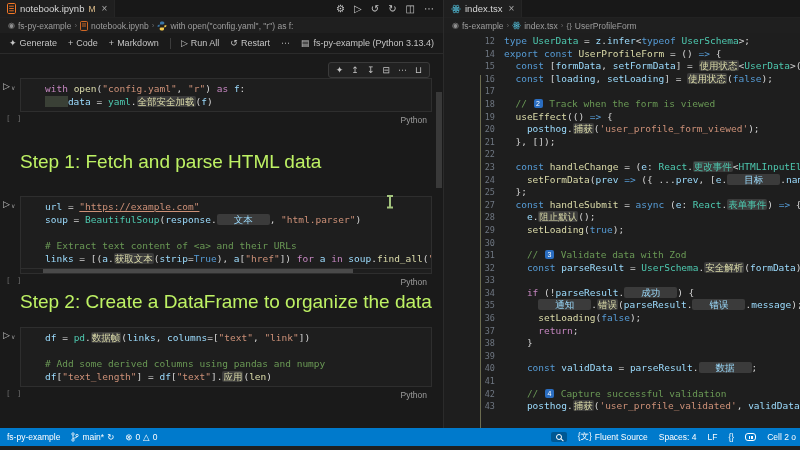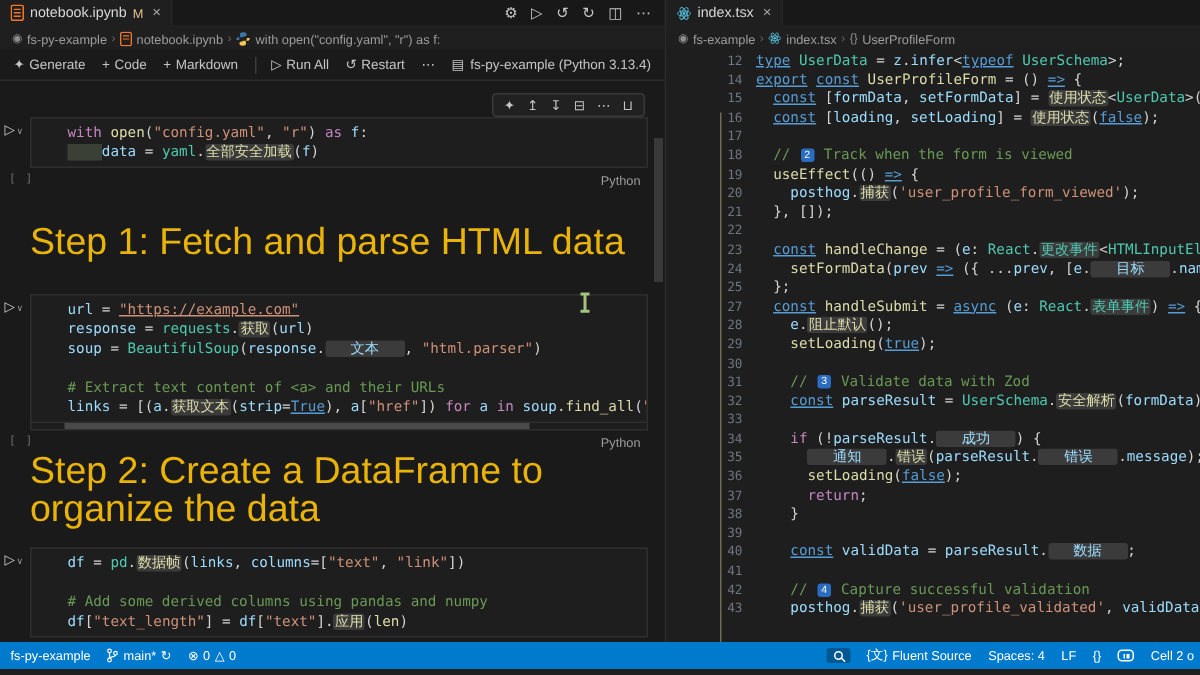--- a/index.html
+++ b/index.html
@@ -35,30 +35,30 @@
   .cell .cline{height:13px;line-height:13px;font-size:9.5px;white-space:pre;color:#d4d4d4;}
   .runbtn{position:absolute;left:-17px;top:3px;color:#c8c8c8;font-size:9px;display:flex;align-items:flex-end;}
   .runbtn .chev{font-size:6px;color:#9a9a9a;margin-left:1px;}
   .cellfoot{height:15px;display:flex;align-items:center;position:relative;}
   .exec{position:absolute;left:-14px;top:2px;color:#6e6e6e;font-size:7.5px;letter-spacing:1px;}
   .langlabel{margin-left:auto;padding-right:5px;color:#9d9d9d;font-size:8.5px;}
   .hscroll{height:5px;position:relative;background:#1e1e1e;border:1px solid #2e2e2e;border-top:none;}
   .hthumb{position:absolute;left:22px;top:0;height:4px;width:310px;background:#4a4a4a;}
   .celltoolbar{position:absolute;top:-16px;right:2px;display:flex;gap:8px;background:#212121;border:1px solid #3a3a3a;border-radius:3px;padding:2px 7px;color:#c5c5c5;font-size:9px;z-index:3;}
   .mdcell{margin-left:20px;width:412px;}
-  .mdh{font-size:25px;line-height:25px;font-weight:400;color:#eab308;}
+  .mdh{font-size:19px;line-height:25px;font-weight:400;color:#bef264;}
   .vscroll{position:absolute;right:1px;top:92px;width:6px;height:96px;background:#4a4a4a;opacity:.65;z-index:4;}
   
   .code{flex:1;overflow:hidden;position:relative;padding-top:2px;}
   .code .cline{height:12.6px;line-height:12.6px;font-size:9.5px;white-space:pre;display:flex;color:#d4d4d4;}
   .ln{width:27px;flex:none;text-align:right;padding-right:9px;color:#6e7681;font-size:8.5px;margin-left:33px;}
   .lbody{flex:1;overflow:hidden;white-space:pre;}
   .indent-guide{position:absolute;left:36px;top:42px;bottom:0;width:1px;background:rgba(205,205,140,.45);z-index:1;}
   
-  .tok-kw{color:#569CD6;text-decoration:underline;} .tok-ctrl{color:#C586C0;} .tok-fn{color:#DCDCAA;} .tok-var{color:#9CDCFE;}
+  .tok-kw{color:#569CD6;} .tok-ctrl{color:#C586C0;} .tok-fn{color:#DCDCAA;} .tok-var{color:#9CDCFE;}
   .tok-str{color:#CE9178;} .tok-strU{color:#CE9178;text-decoration:underline;} .tok-cls{color:#4EC9B0;}
   .tok-cmt{color:#6A9955;} .tok-pun{color:#D4D4D4;}
   .tok-fnb{color:#DCDCAA;background:rgba(255,255,255,.13);border-radius:2px;padding:0 1px;}
   .tok-varb{color:#9CDCFE;background:rgba(255,255,255,.13);border-radius:2px;padding:0 17px;}
   .tok-clsb{color:#4EC9B0;background:rgba(255,255,255,.13);border-radius:2px;padding:0 1px;}
   .tok-indent{background:#3a4036;}
   .tok-badge{display:inline-block;background:#2a6dc0;color:#fff;font-size:7px;line-height:9px;padding:0 2.5px;border-radius:2px;vertical-align:1px;margin:0 1px;font-family:"Liberation Sans",sans-serif;}
   
   .statusbar{height:18px;flex:none;background:#007ACC;color:#fff;display:flex;justify-content:space-between;align-items:center;font-size:8.5px;overflow:hidden;}
   .sb-left,.sb-right{display:flex;align-items:center;gap:11px;height:100%;}
@@ -182,21 +182,20 @@
           <div class="mdh">Step 1: Fetch and parse HTML data</div>
         </div>
 
         <div class="cell c2">
           <div class="runbtn">
               <span>▷</span>
               <span class="chev">∨</span>
             </div>
           <div class="ed mono">
               <div class="cline"><span class="lbody"><span class="tok-var">url</span><span class="tok-pun"> = </span><span class="tok-strU">"https://example.com"</span></span></div>
-              <div class="cline"><span class="lbody"><span class="tok-var">response</span><span class="tok-pun"> = </span><span class="tok-cls">requests</span><span class="tok-pun">.</span><span class="tok-fnb">获取</span><span class="tok-pun">(</span><span class="tok-var">url</span><span class="tok-pun">)</span></span></div>
               <div class="cline"><span class="lbody"><span class="tok-var">soup</span><span class="tok-pun"> = </span><span class="tok-cls">BeautifulSoup</span><span class="tok-pun">(</span><span class="tok-var">response</span><span class="tok-pun">.</span><span class="tok-varb">文本</span><span class="tok-pun">, </span><span class="tok-str">"html.parser"</span><span class="tok-pun">)</span></span></div>
               <div class="cline"><span class="lbody"></span></div>
               <div class="cline"><span class="lbody"><span class="tok-cmt"># Extract text content of &lt;a&gt; and their URLs</span></span></div>
               <div class="cline"><span class="lbody"><span class="tok-var">links</span><span class="tok-pun"> = [(</span><span class="tok-var">a</span><span class="tok-pun">.</span><span class="tok-fnb">获取文本</span><span class="tok-pun">(</span><span class="tok-var">strip</span><span class="tok-pun">=</span><span class="tok-kw">True</span><span class="tok-pun">), </span><span class="tok-var">a</span><span class="tok-pun">[</span><span class="tok-str">"href"</span><span class="tok-pun">]) </span><span class="tok-ctrl">for</span><span class="tok-pun"> </span><span class="tok-var">a</span><span class="tok-pun"> </span><span class="tok-ctrl">in</span><span class="tok-pun"> </span><span class="tok-var">soup</span><span class="tok-pun">.</span><span class="tok-fn">find_all</span><span class="tok-pun">(</span><span class="tok-str">"a"</span></span></div>
             </div>
           <div class="hscroll">
               <div class="hthumb"></div>
             </div>
           <div class="cellfoot">
             <span class="exec mono">[ ]</span>

